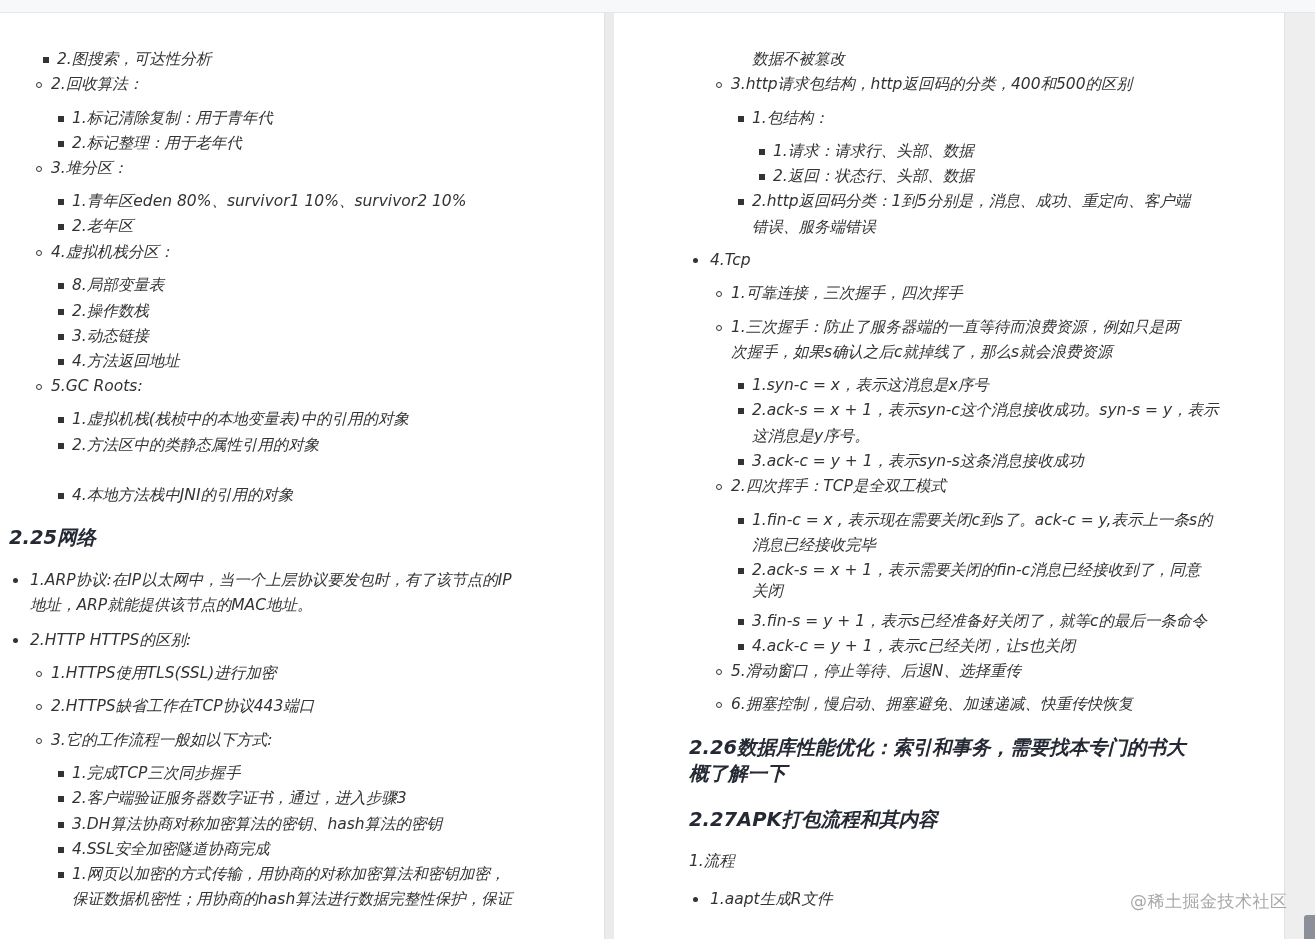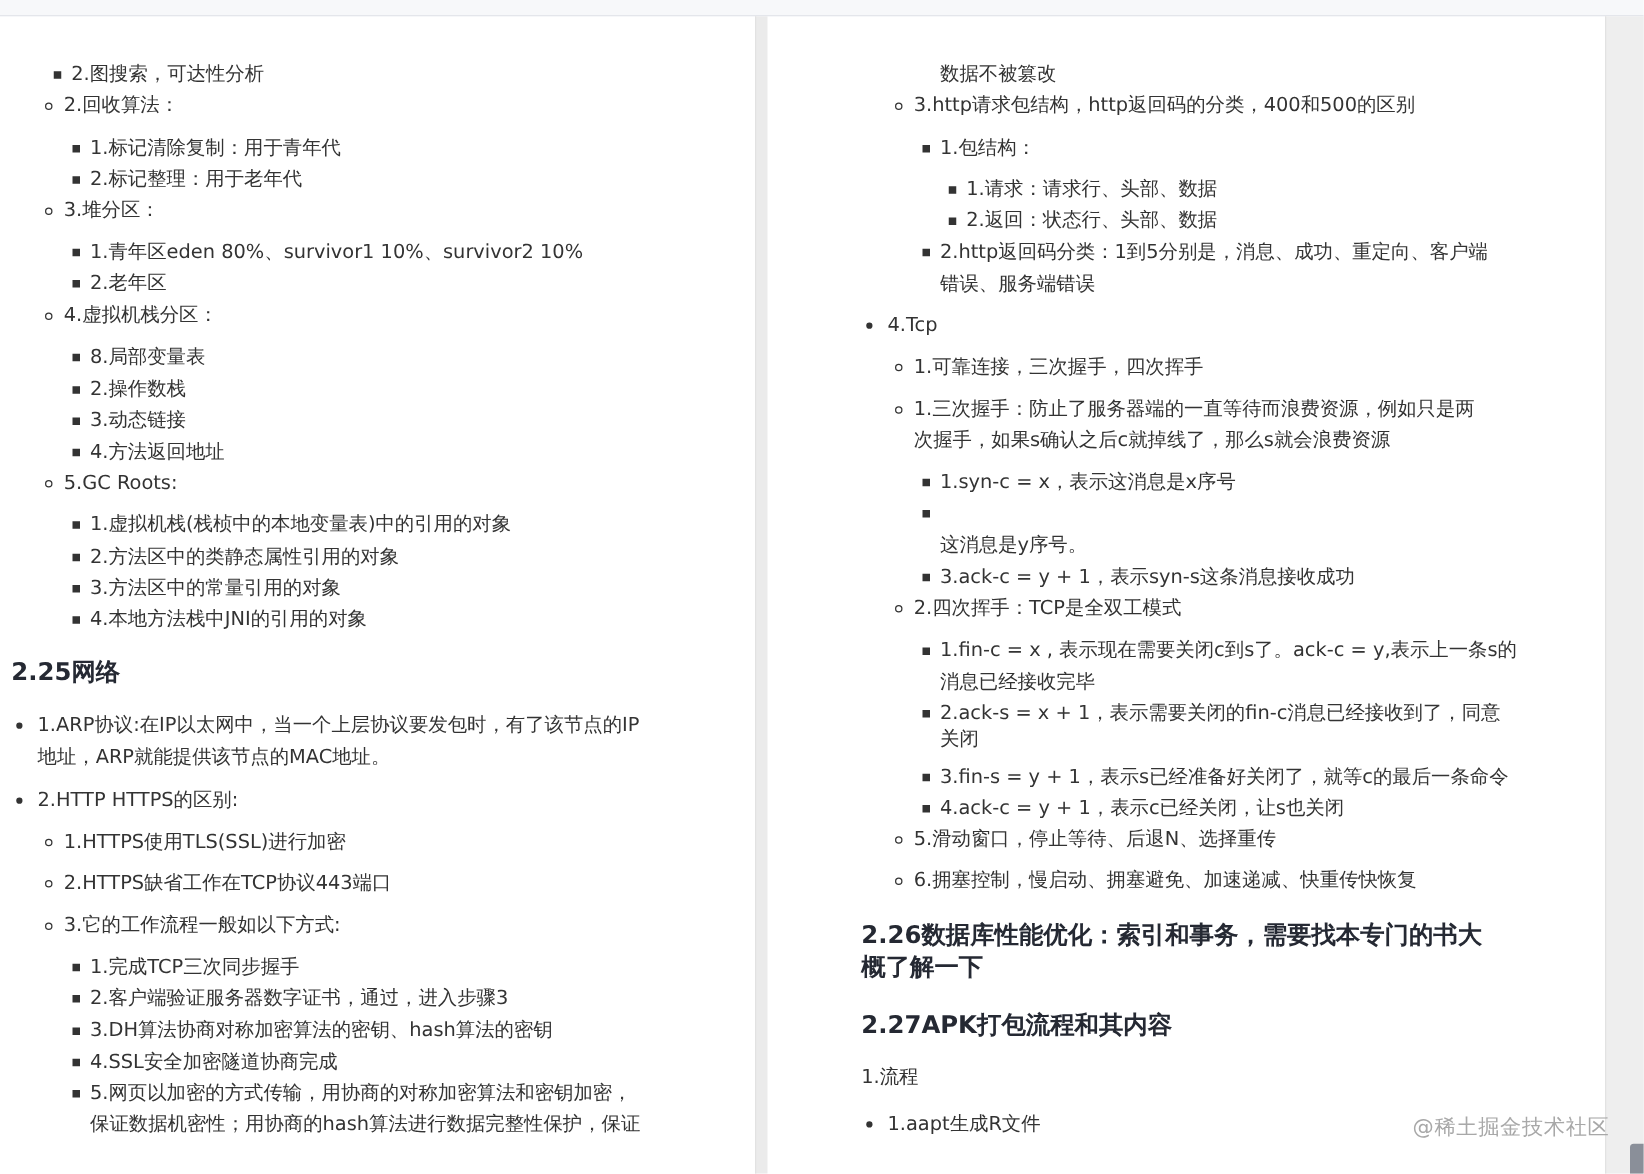--- a/index.html
+++ b/index.html
@@ -16,21 +16,21 @@
   .gutter {
     position:absolute; left:604px; top:13px; width:9px; height:926px;
     background:#ebebeb; border-left:1px solid #e2e2e2;
   }
   .right-margin {
     position:absolute; left:1284px; top:13px; width:31px; height:926px;
     background:#eeeeee; border-left:1px solid #e2e2e2;
   }
   .pane {
     position:absolute; top:13px; height:926px; overflow:hidden;
-    font-size:15.5px; line-height:25px;
+    font-size:15.5px; line-height:25px;font-style:italic;
   }
   .pane.left { left:0; width:604px; }
   .pane.right { left:614px; width:657px; }
 
   .row { position:absolute; white-space:nowrap; }
   .bullet { position:absolute; }
   .disc { width:5px; height:5px; border-radius:50%; background:#333; }
   .circle { width:5px; height:5px; border-radius:50%; border:1px solid #333; box-sizing:border-box; width:6px; height:6px; }
   .square { width:6px; height:6px; background:#333; }
   .heading { position:absolute; font-weight:bold; font-size:19.5px; line-height:28px; color:#252933; white-space:nowrap; }
@@ -60,54 +60,53 @@
   <div class="row" style="left:72px;top:176px"><span class="bullet square" style="left:-14px;top:10px"></span><span>1.青年区eden 80%、survivor1 10%、survivor2 10%</span></div>
   <div class="row" style="left:72px;top:201px"><span class="bullet square" style="left:-14px;top:10px"></span><span>2.老年区</span></div>
   <div class="row" style="left:51px;top:227px"><span class="bullet circle" style="left:-15px;top:10px"></span><span>4.虚拟机栈分区：</span></div>
   <div class="row" style="left:72px;top:260px"><span class="bullet square" style="left:-14px;top:10px"></span><span>8.局部变量表</span></div>
   <div class="row" style="left:72px;top:286px"><span class="bullet square" style="left:-14px;top:10px"></span><span>2.操作数栈</span></div>
   <div class="row" style="left:72px;top:311px"><span class="bullet square" style="left:-14px;top:10px"></span><span>3.动态链接</span></div>
   <div class="row" style="left:72px;top:336px"><span class="bullet square" style="left:-14px;top:10px"></span><span>4.方法返回地址</span></div>
   <div class="row" style="left:51px;top:361px"><span class="bullet circle" style="left:-15px;top:10px"></span><span>5.GC Roots:</span></div>
   <div class="row" style="left:72px;top:394px"><span class="bullet square" style="left:-14px;top:10px"></span><span>1.虚拟机栈(栈桢中的本地变量表)中的引用的对象</span></div>
   <div class="row" style="left:72px;top:420px"><span class="bullet square" style="left:-14px;top:10px"></span><span>2.方法区中的类静态属性引用的对象</span></div>
-  <div class="row" style="left:72px;top:445px"><span class="bullet square" style="left:-14px;top:10px"></span><span>3.方法区中的常量引用的对象</span></div>
   <div class="row" style="left:72px;top:470px"><span class="bullet square" style="left:-14px;top:10px"></span><span>4.本地方法栈中JNI的引用的对象</span></div>
 
   <div class="heading" style="left:9px;top:511px">2.25网络</div>
 
   <div class="row" style="left:30px;top:555px"><span class="bullet disc" style="left:-17px;top:10px"></span><span>1.ARP协议:在IP以太网中，当一个上层协议要发包时，有了该节点的IP</span></div>
   <div class="row" style="left:30px;top:580px">地址，ARP就能提供该节点的MAC地址。</div>
   <div class="row" style="left:30px;top:615px"><span class="bullet disc" style="left:-17px;top:10px"></span><span>2.HTTP HTTPS的区别:</span></div>
   <div class="row" style="left:51px;top:648px"><span class="bullet circle" style="left:-15px;top:10px"></span><span>1.HTTPS使用TLS(SSL)进行加密</span></div>
   <div class="row" style="left:51px;top:681px"><span class="bullet circle" style="left:-15px;top:10px"></span><span>2.HTTPS缺省工作在TCP协议443端口</span></div>
   <div class="row" style="left:51px;top:715px"><span class="bullet circle" style="left:-15px;top:10px"></span><span>3.它的工作流程一般如以下方式:</span></div>
   <div class="row" style="left:72px;top:748px"><span class="bullet square" style="left:-14px;top:10px"></span><span>1.完成TCP三次同步握手</span></div>
   <div class="row" style="left:72px;top:773px"><span class="bullet square" style="left:-14px;top:10px"></span><span>2.客户端验证服务器数字证书，通过，进入步骤3</span></div>
   <div class="row" style="left:72px;top:799px"><span class="bullet square" style="left:-14px;top:10px"></span><span>3.DH算法协商对称加密算法的密钥、hash算法的密钥</span></div>
   <div class="row" style="left:72px;top:824px"><span class="bullet square" style="left:-14px;top:10px"></span><span>4.SSL安全加密隧道协商完成</span></div>
-  <div class="row" style="left:72px;top:849px"><span class="bullet square" style="left:-14px;top:10px"></span><span>5.网页以加密的方式传输，用协商的对称加密算法和密钥加密，</span></div>
+  <div class="row" style="left:72px;top:849px"><span class="bullet square" style="left:-14px;top:10px"></span><span>1.网页以加密的方式传输，用协商的对称加密算法和密钥加密，</span></div>
   <div class="row" style="left:72px;top:874px">保证数据机密性；用协商的hash算法进行数据完整性保护，保证</div>
 </div>
 
 <div class="pane right">
   <div class="row" style="left:138px;top:34px">数据不被篡改</div>
   <div class="row" style="left:117px;top:59px"><span class="bullet circle" style="left:-15px;top:10px"></span><span>3.http请求包结构，http返回码的分类，400和500的区别</span></div>
   <div class="row" style="left:138px;top:93px"><span class="bullet square" style="left:-14px;top:10px"></span><span>1.包结构：</span></div>
   <div class="row" style="left:159px;top:126px"><span class="bullet square" style="left:-14px;top:10px"></span><span>1.请求：请求行、头部、数据</span></div>
   <div class="row" style="left:159px;top:151px"><span class="bullet square" style="left:-14px;top:10px"></span><span>2.返回：状态行、头部、数据</span></div>
   <div class="row" style="left:138px;top:176px"><span class="bullet square" style="left:-14px;top:10px"></span><span>2.http返回码分类：1到5分别是，消息、成功、重定向、客户端</span></div>
   <div class="row" style="left:138px;top:202px">错误、服务端错误</div>
 
   <div class="row" style="left:96px;top:235px"><span class="bullet disc" style="left:-17px;top:10px"></span><span>4.Tcp</span></div>
   <div class="row" style="left:117px;top:268px"><span class="bullet circle" style="left:-15px;top:10px"></span><span>1.可靠连接，三次握手，四次挥手</span></div>
   <div class="row" style="left:117px;top:302px"><span class="bullet circle" style="left:-15px;top:10px"></span><span>1.三次握手：防止了服务器端的一直等待而浪费资源，例如只是两</span></div>
   <div class="row" style="left:117px;top:327px">次握手，如果s确认之后c就掉线了，那么s就会浪费资源</div>
   <div class="row" style="left:138px;top:360px"><span class="bullet square" style="left:-14px;top:10px"></span><span>1.syn-c = x，表示这消息是x序号</span></div>
-  <div class="row" style="left:138px;top:385px"><span class="bullet square" style="left:-14px;top:10px"></span></div>
+  <div class="row" style="left:138px;top:385px"><span class="bullet square" style="left:-14px;top:10px"></span><span>2.ack-s = x + 1，表示syn-c这个消息接收成功。syn-s = y，表示</span></div>
   <div class="row" style="left:138px;top:411px">这消息是y序号。</div>
   <div class="row" style="left:138px;top:436px"><span class="bullet square" style="left:-14px;top:10px"></span><span>3.ack-c = y + 1，表示syn-s这条消息接收成功</span></div>
   <div class="row" style="left:117px;top:461px"><span class="bullet circle" style="left:-15px;top:10px"></span><span>2.四次挥手：TCP是全双工模式</span></div>
   <div class="row" style="left:138px;top:495px"><span class="bullet square" style="left:-14px;top:10px"></span><span>1.fin-c = x , 表示现在需要关闭c到s了。ack-c = y,表示上一条s的</span></div>
   <div class="row" style="left:138px;top:520px">消息已经接收完毕</div>
   <div class="row" style="left:138px;top:545px"><span class="bullet square" style="left:-14px;top:10px"></span><span>2.ack-s = x + 1，表示需要关闭的fin-c消息已经接收到了，同意</span></div>
   <div class="row" style="left:138px;top:566px">关闭</div>
   <div class="row" style="left:138px;top:596px"><span class="bullet square" style="left:-14px;top:10px"></span><span>3.fin-s = y + 1，表示s已经准备好关闭了，就等c的最后一条命令</span></div>
   <div class="row" style="left:138px;top:621px"><span class="bullet square" style="left:-14px;top:10px"></span><span>4.ack-c = y + 1，表示c已经关闭，让s也关闭</span></div>
   <div class="row" style="left:117px;top:646px"><span class="bullet circle" style="left:-15px;top:10px"></span><span>5.滑动窗口，停止等待、后退N、选择重传</span></div>

